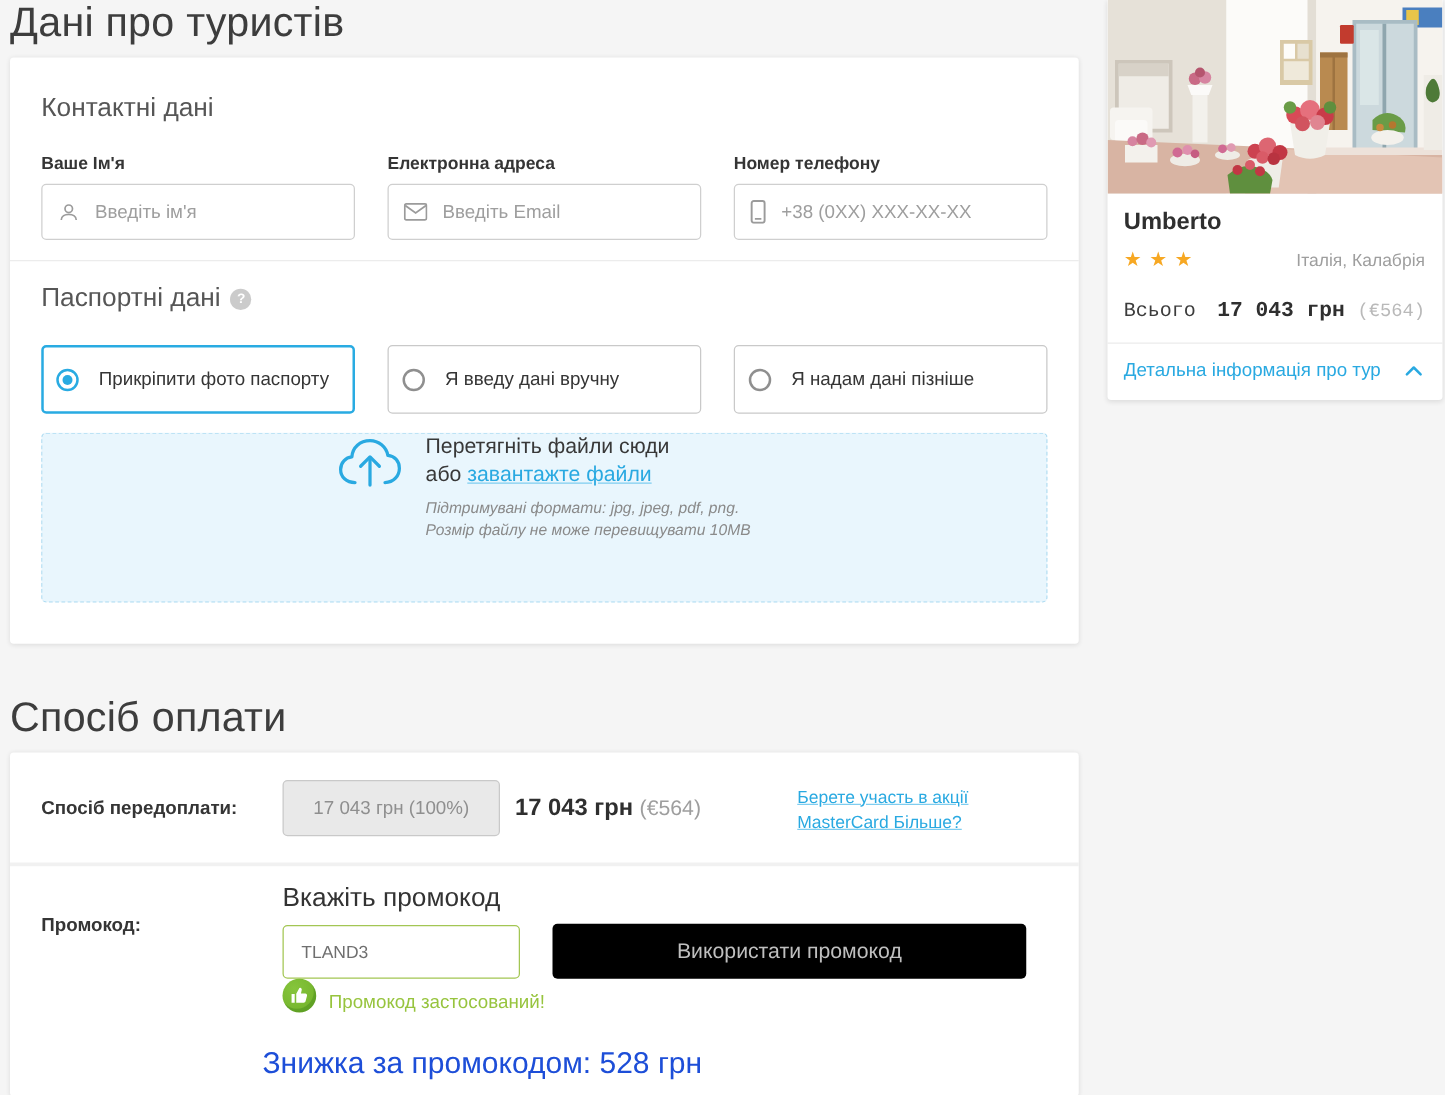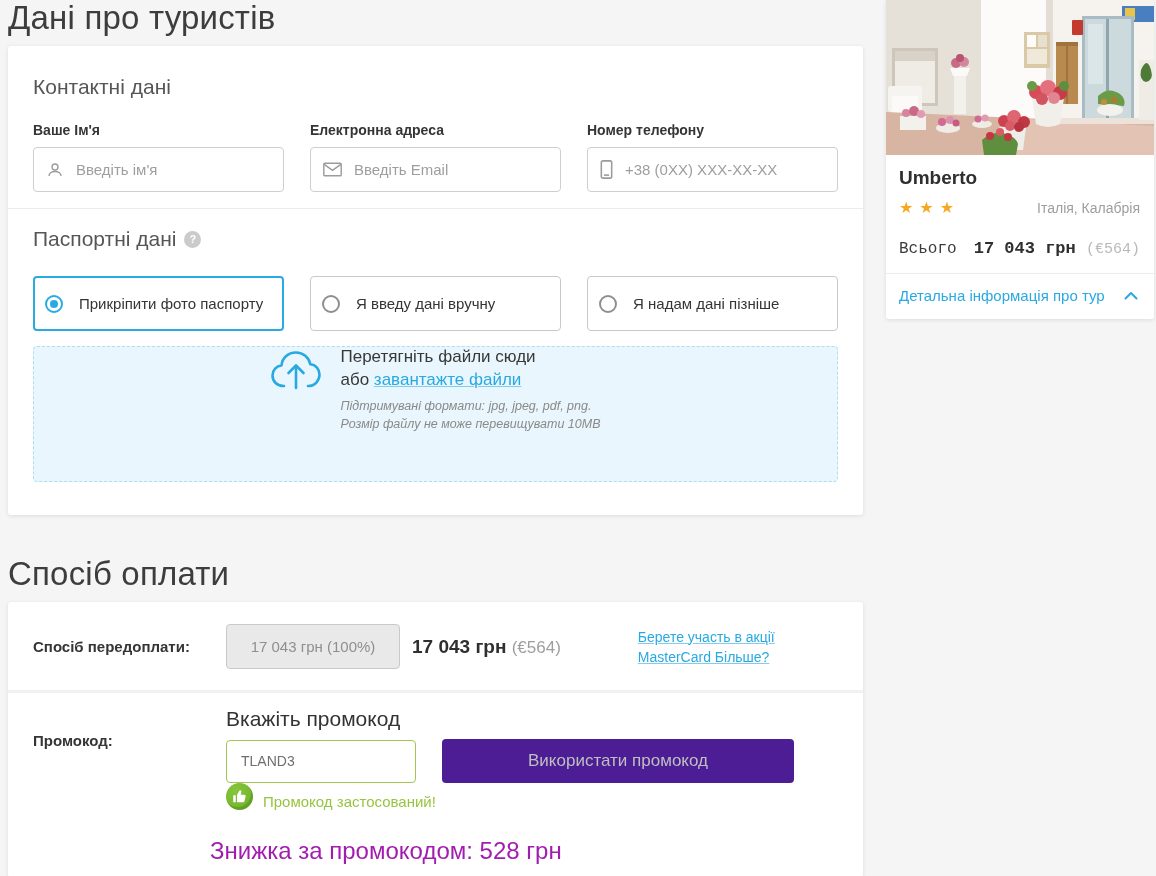--- a/index.html
+++ b/index.html
@@ -54,25 +54,25 @@
   .amount { margin-left:12px; white-space:nowrap; font-size:19px; font-weight:700; color:#2f2f2f; }
   .amount .eur { font-size:17px; font-weight:400; color:#9e9e9e; }
   .mc-link { display:block; margin-left:77px; width:146px; font-size:14px; line-height:20px; color:#29a9e1; text-decoration:underline; text-decoration-color:#7fcdf0; cursor:pointer; }
   .big-divider { height:3px; background:#f1f1f1; }
 
   .pay-row2 { display:flex; padding:14px 25px 0 25px; }
   .promo-lab { padding-top:25px; }
   .promo-col label { display:block; font-size:21px; color:#333; margin-bottom:8px; }
   .promo-line { display:flex; align-items:center; gap:26px; }
   .promo-input { width:190px; height:43px; border:1px solid #a3c653; border-radius:4px; padding:0 14px; font-size:14px; color:#6f6f6f; outline:none; font-family:inherit; }
-  .promo-btn { width:352px; height:44px; background:#4c1d95; border:none; border-radius:4px; font-size:17px; color:#bfbfbf; font-family:inherit; cursor:not-allowed; }
+  .promo-btn { width:379px; height:44px; background:#000000; border:none; border-radius:4px; font-size:17px; color:#bfbfbf; font-family:inherit; cursor:not-allowed; }
   .promo-success { display:flex; align-items:flex-end; gap:10px; }
   .thumb { width:27px; height:27px; border-radius:50%; background:radial-gradient(circle at 35% 30%, #86c53c, #6faf27); display:flex; align-items:center; justify-content:center; box-shadow:inset -2px -3px 0 rgba(0,70,0,.18); }
   .success-text { font-size:15px; color:#97c43e; }
-  .discount { margin:27px 0 12px -16px; font-size:24px; font-weight:500; color:#a21caf; }
+  .discount { margin:27px 0 12px -16px; font-size:24px; font-weight:500; color:#1d4ed8; }
 
   
   .aside { position:absolute; left:886px; top:0; width:268px; background:#fff; border-radius:0 0 3px 3px; box-shadow:0 1px 4px rgba(0,0,0,.10); }
   .hotel-img { width:268px; height:155px; overflow:hidden; display:block; }
   .hotel-info { padding:12px 14px 15px 13px; }
   .hotel-name { font-size:19px; font-weight:700; color:#2f2f2f; }
   .stars-row { display:flex; align-items:center; justify-content:space-between; margin-top:9px; }
   .stars { color:#f7a823; font-size:16px; letter-spacing:6px; }
   .loc { font-size:14px; color:#9e9e9e; }
   .total-row { display:flex; align-items:baseline; justify-content:space-between; margin-top:22px;font-family:Liberation Mono, monospace; }

